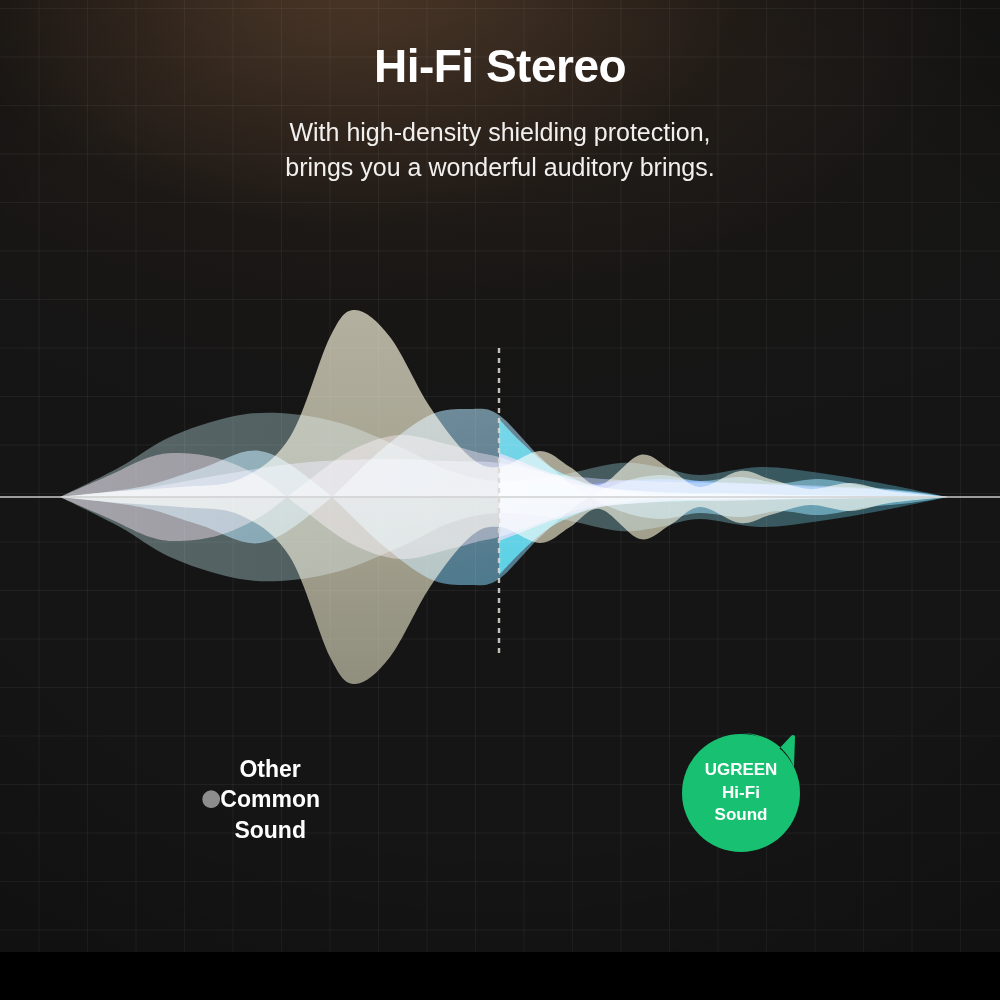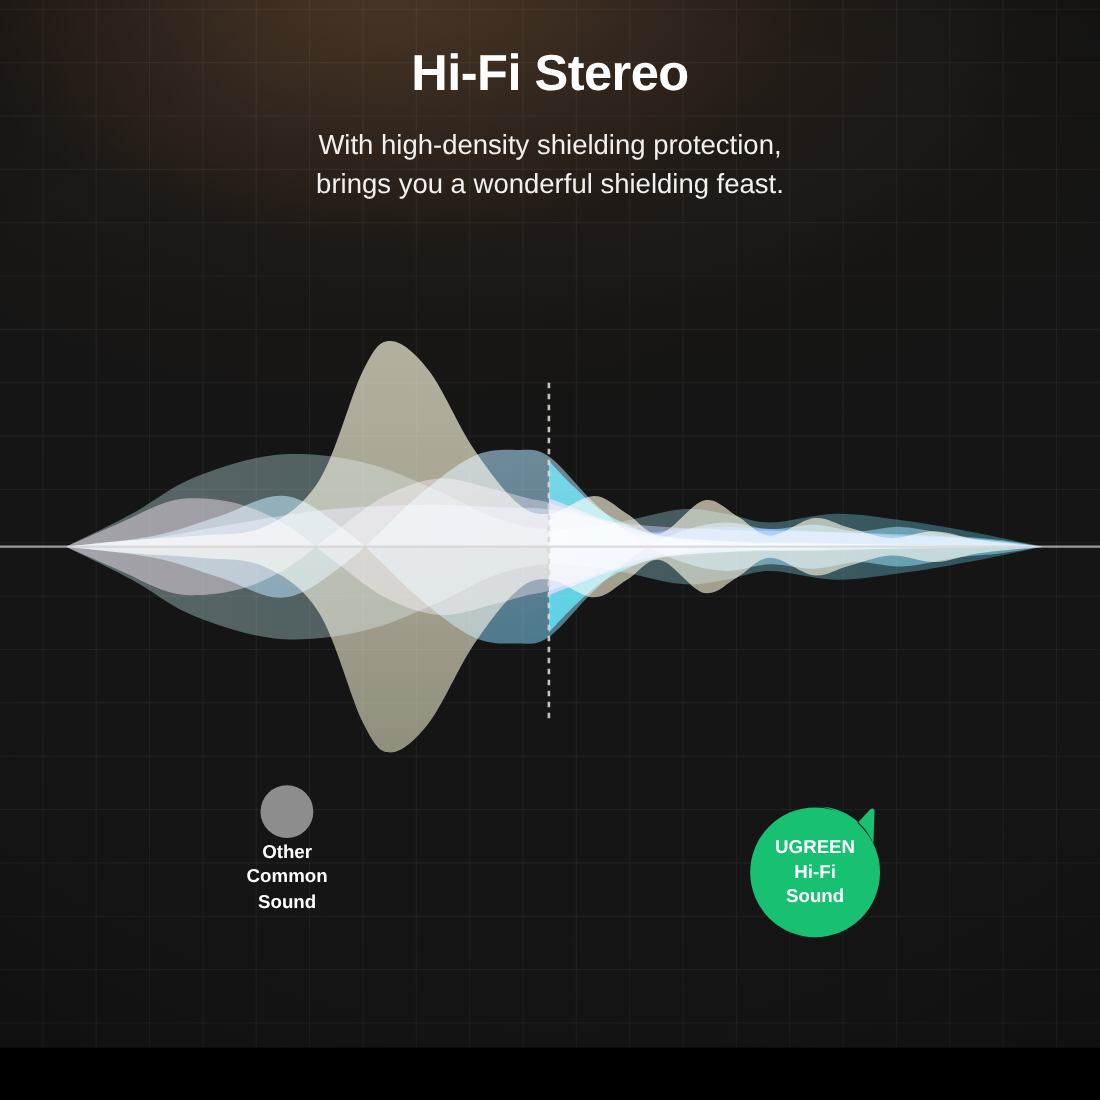--- a/index.html
+++ b/index.html
@@ -70,25 +70,24 @@
   
   .badge{
     position:absolute;
     display:flex;align-items:center;justify-content:center;
     text-align:center;
     color:#ffffff;
     font-weight:bold;
     line-height:1.32;
   }
   .badge-gray{
-    left:202px;top:713px;
+    left:202px;top:740px;
     width:118px;height:118px;
     border-radius:50%;
-    font-size:17px;
-    flex-direction:column;
+    font-size:23px;
   }
   .badge-green{
     left:680px;top:731px;
     width:122px;height:122px;
     font-size:17px;
   }
   .badge-green .bubble{
     position:absolute;inset:0;
   }
   .badge-label{
@@ -165,21 +164,21 @@
 
     <line id="divider" x1="499" y1="348" x2="499" y2="656" stroke="#ddd9d3" stroke-width="2.4" stroke-dasharray="5 5" opacity="0.88"></line>
   </svg>
 
   <div class="bg-vignette"></div>
 
   <div class="head">
     <h1 class="title">Hi-Fi Stereo</h1>
     <p class="subtitle">
       <span>With high-density shielding protection,</span>
-      <span>brings you a wonderful shielding feast.</span>
+      <span>brings you a wonderful auditory brings.</span>
     </p>
   </div>
 
   <div class="badge badge-gray">
     <svg class="bubble" viewBox="0 0 122 122" preserveAspectRatio="none">
       <circle cx="61" cy="61" r="59" fill="#8d8d8d"></circle>
     </svg>
     <span class="badge-label">Other
 Common
 Sound</span>

